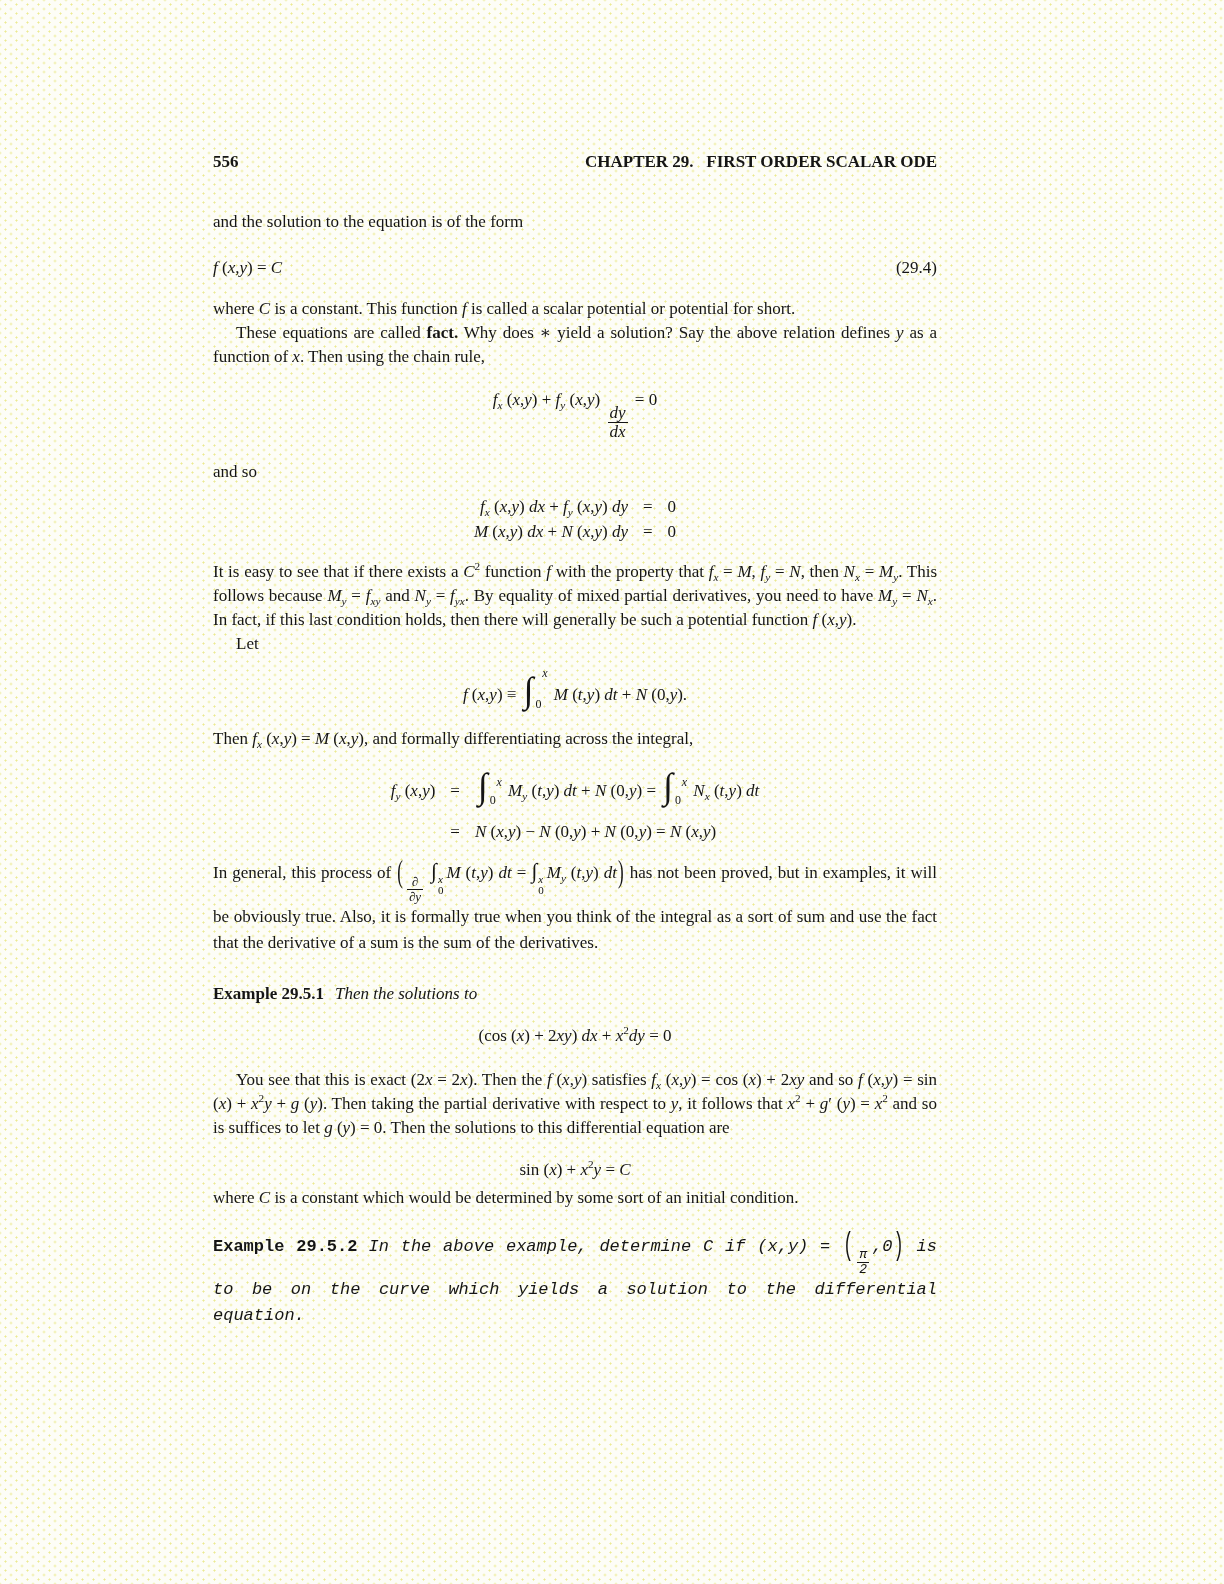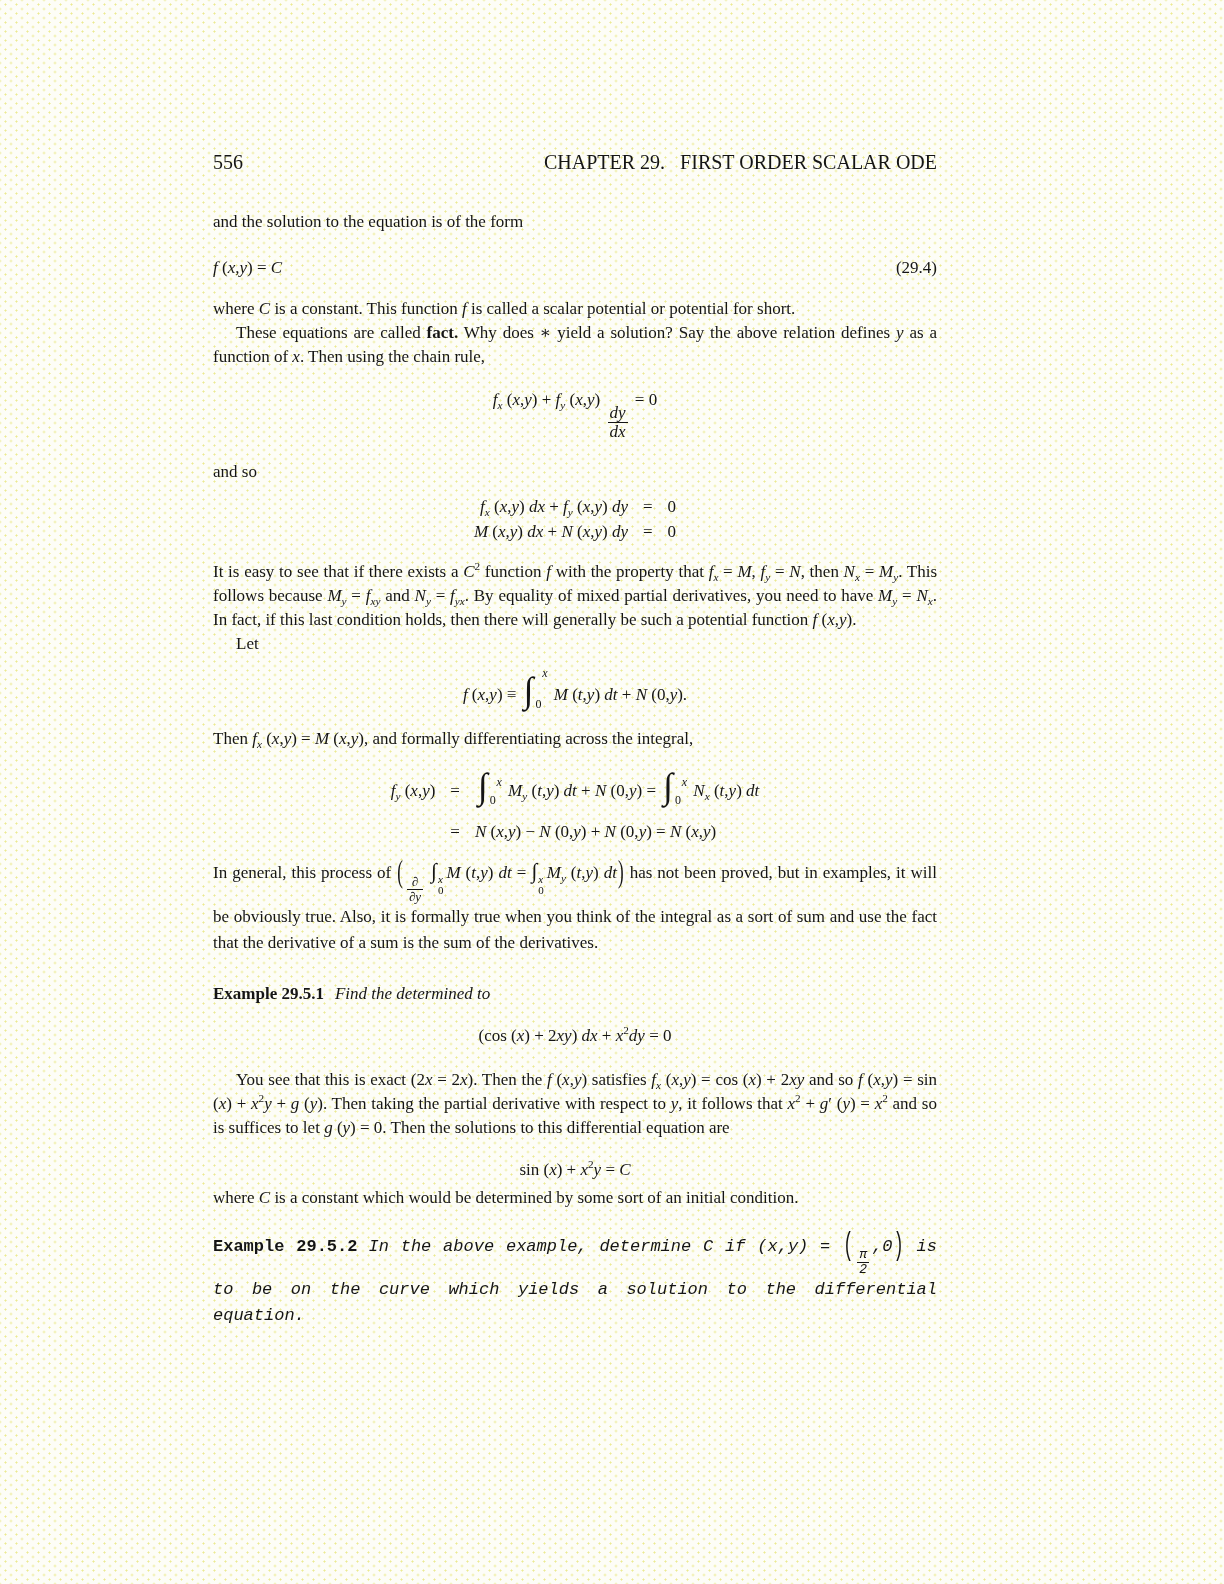--- a/index.html
+++ b/index.html
@@ -9,21 +9,21 @@
     background-color:#fdfdf7;
     background-image:
       radial-gradient(circle, rgba(230,228,110,0.75) 0.8px, rgba(230,228,110,0) 1.3px),
       radial-gradient(circle, rgba(230,228,110,0.75) 0.8px, rgba(230,228,110,0) 1.3px);
     background-size:11px 9px, 11px 9px;
     background-position:0 0, 5.5px 4.5px;
     font-family:"Liberation Serif","DejaVu Serif",serif;
     color:#151515;
   }
   .content{position:absolute;left:213px;top:150px;width:724px;font-size:17px;line-height:24px;}
-  .pagehead{display:flex;justify-content:space-between;font-size:20px;line-height:24px;}
+  .pagehead{display:flex;justify-content:space-between;font-size:17px;line-height:24px;font-weight:bold;}
   .chapter{white-space:pre;}
   p{margin:0;text-align:justify;}
   .indent{text-indent:23px;}
   i{font-style:italic;}
   b{font-weight:bold;}
   sub,sup{font-size:66%;line-height:0;}
   
   .disp{text-align:center;margin:0;}
   .eqnum-row{position:relative;}
   .eqno{position:absolute;right:0;top:0;}
@@ -140,21 +140,21 @@
           <span class="fden">∂y</span>
         </span> <span class="inlint">∫</span><span class="ss">
           <span class="sx">x</span>
           <span class="s0">0</span>
         </span><i>M</i> (<i>t</i>,<i>y</i>) <i>dt</i> = <span class="inlint">∫</span><span class="ss">
           <span class="sx">x</span>
           <span class="s0">0</span>
         </span><i>M<sub>y</sub></i> (<i>t</i>,<i>y</i>) <i>dt</i><span class="bigp">)</span> has not been proved, but in examples, it will be obviously true. Also, it is formally true when you think of the integral as a sort of sum and use the fact that the derivative of a sum is the sum of the derivatives.</p>
 
     <p id="b-ex1" class="example">
-      <span class="exlabel">Example 29.5.1</span><span class="extext">Find the determined to</span>
+      <span class="exlabel">Example 29.5.1</span><span class="extext">Then the solutions to</span>
     </p>
 
     <div id="b-eqcos" class="disp">(cos (<i>x</i>) + 2<i>xy</i>) <i>dx</i> + <i>x</i><sup>2</sup><i>dy</i> = 0</div>
 
     <p id="b-yousee" class="indent">You see that this is exact (2<i>x</i> = 2<i>x</i>). Then the <i>f</i> (<i>x</i>,<i>y</i>) satisfies <i>f<sub>x</sub></i> (<i>x</i>,<i>y</i>) = cos (<i>x</i>) + 2<i>xy</i> and so <i>f</i> (<i>x</i>,<i>y</i>) = sin (<i>x</i>) + <i>x</i><sup>2</sup><i>y</i> + <i>g</i> (<i>y</i>). Then taking the partial derivative with respect to <i>y</i>, it follows that <i>x</i><sup>2</sup> + <i>g</i>′ (<i>y</i>) = <i>x</i><sup>2</sup> and so is suffices to let <i>g</i> (<i>y</i>) = 0. Then the solutions to this differential equation are</p>
 
     <div id="b-eqsin" class="disp">sin (<i>x</i>) + <i>x</i><sup>2</sup><i>y</i> = <i>C</i></div>
 
     <p id="b-whereC">where <i>C</i> is a constant which would be determined by some sort of an initial condition.</p>
 

